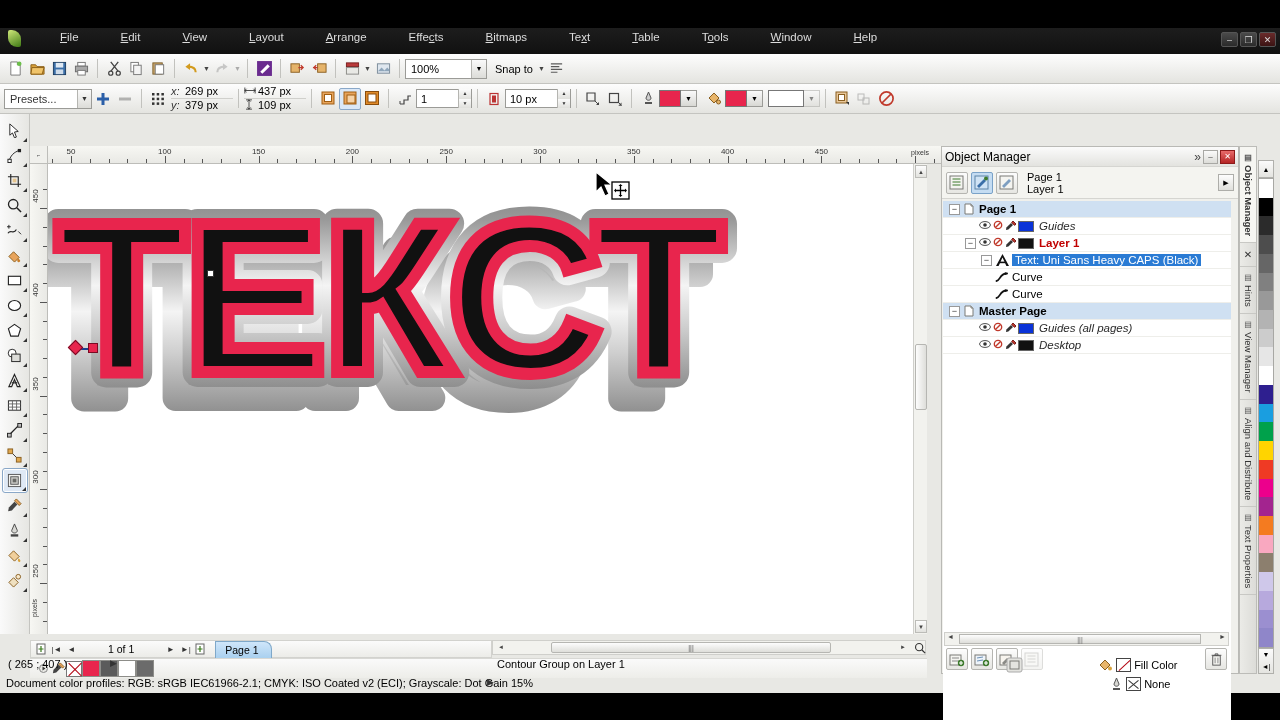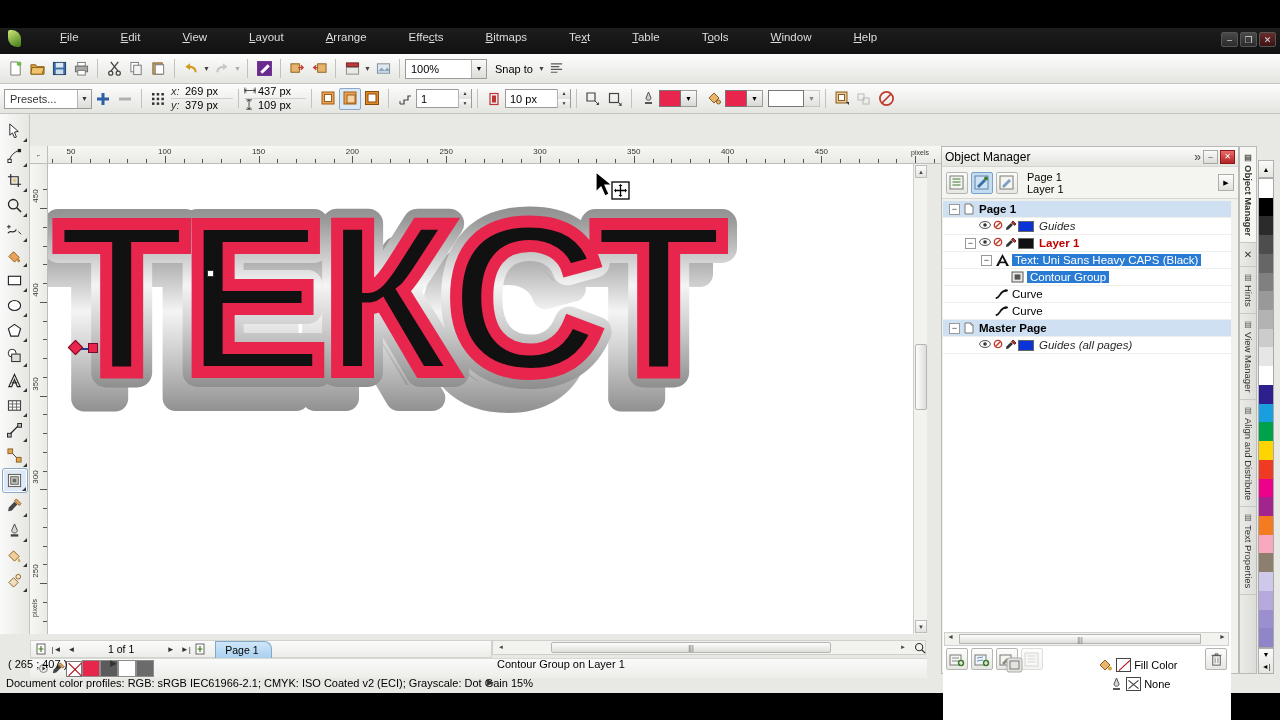--- a/index.html
+++ b/index.html
@@ -970,52 +970,41 @@
             <span class="exp">−</span>
             <span style="width:17px;flex:0 0 auto;display:flex;align-items:center">
               <svg width="15" height="14" viewBox="0 0 15 14">
                 <path d="M7.5 1L14 13h-2.6L7.5 4.6 3.6 13H1z" fill="#111"></path>
                 <path d="M4.2 9.4h6.6" stroke="#111" stroke-width="1.6"></path>
               </svg>
             </span>
             <span class="tlabel sel">Text: Uni Sans Heavy CAPS (Black)</span>
           </div>
           <div class="trow">
-            <span style="width:54px;flex:0 0 auto"></span>
+            <span style="width:38px;flex:0 0 auto"></span>
             <span style="width:14px;flex:0 0 auto"></span>
-            <span style="width:16px;flex:0 0 auto;display:flex;align-items:center">
-              <svg width="13" height="12" viewBox="0 0 13 12">
-                <rect x="1" y="1" width="11" height="10" fill="#e9e9e5" stroke="#555"></rect>
-                <rect x="3.6" y="3.4" width="5.8" height="5.2" fill="#555"></rect>
+            <span style="width:17px;flex:0 0 auto;display:flex;align-items:center">
+              <svg width="14" height="12" viewBox="0 0 14 12">
+                <path d="M1.5 10C5 10 5 2 12 2.5" stroke="#111" stroke-width="1.8" fill="none" stroke-linecap="round"></path>
+                <path d="M10 1.2l3 1.3-3 1.4z" fill="#111"></path>
               </svg>
             </span>
-            <span class="tlabel sel">Contour Group</span>
+            <span class="tlabel">Curve</span>
           </div>
           <div class="trow">
             <span style="width:38px;flex:0 0 auto"></span>
             <span style="width:14px;flex:0 0 auto"></span>
             <span style="width:17px;flex:0 0 auto;display:flex;align-items:center">
               <svg width="14" height="12" viewBox="0 0 14 12">
                 <path d="M1.5 10C5 10 5 2 12 2.5" stroke="#111" stroke-width="1.8" fill="none" stroke-linecap="round"></path>
                 <path d="M10 1.2l3 1.3-3 1.4z" fill="#111"></path>
               </svg>
             </span>
             <span class="tlabel">Curve</span>
           </div>
-          <div class="trow">
-            <span style="width:38px;flex:0 0 auto"></span>
-            <span style="width:14px;flex:0 0 auto"></span>
-            <span style="width:17px;flex:0 0 auto;display:flex;align-items:center">
-              <svg width="14" height="12" viewBox="0 0 14 12">
-                <path d="M1.5 10C5 10 5 2 12 2.5" stroke="#111" stroke-width="1.8" fill="none" stroke-linecap="round"></path>
-                <path d="M10 1.2l3 1.3-3 1.4z" fill="#111"></path>
-              </svg>
-            </span>
-            <span class="tlabel">Curve</span>
-          </div>
           <div class="trow hdr">
             <span style="width:6px;flex:0 0 auto"></span>
             <span class="exp">−</span>
             <span class="pageicon" style="border:none;background:none"><svg width="12" height="12" viewBox="0 0 12 12">
                 <path d="M2 1h6l2 2v8H2z" fill="#fff" stroke="#7a7a76"></path>
                 <path d="M8 1v2h2" fill="#e4e4e0" stroke="#7a7a76"></path>
               </svg></span>
             <span class="tlabel bold">Master Page</span>
           </div>
           <div class="trow">
@@ -1028,20 +1017,38 @@
             <span class="ic-print"><svg width="12" height="10" viewBox="0 0 14 10">
                 <circle cx="7" cy="5" r="4.3" fill="none" stroke="#c0392b" stroke-width="1.6"></circle>
                 <path d="M4 8L10 2" stroke="#c0392b" stroke-width="1.6"></path>
               </svg></span>
             <span class="ic-pen"><svg width="12" height="11" viewBox="0 0 12 11">
                 <path d="M8 1l3 3-1.4 1.4-3-3z" fill="#c0392b" stroke="#7a1f1f"></path>
                 <path d="M6 3L1.4 7.6 1 10l2.4-.4L8 5z" fill="#333"></path>
               </svg></span>
             <span class="colorchip" style="background:#0a33d8"></span>
             <span class="tlabel italic">Guides (all pages)</span>
+          </div>
+          <div class="trow">
+            <span style="width:22px;flex:0 0 auto"></span>
+            <span style="width:14px;flex:0 0 auto"></span>
+            <span class="ic-eye"><svg width="12" height="10" viewBox="0 0 14 10">
+                <ellipse cx="7" cy="5" rx="6.3" ry="4" fill="#fff" stroke="#333"></ellipse>
+                <circle cx="7" cy="5" r="2.1" fill="#333"></circle>
+              </svg></span>
+            <span class="ic-print"><svg width="12" height="10" viewBox="0 0 14 10">
+                <circle cx="7" cy="5" r="4.3" fill="none" stroke="#c0392b" stroke-width="1.6"></circle>
+                <path d="M4 8L10 2" stroke="#c0392b" stroke-width="1.6"></path>
+              </svg></span>
+            <span class="ic-pen"><svg width="12" height="11" viewBox="0 0 12 11">
+                <path d="M8 1l3 3-1.4 1.4-3-3z" fill="#c0392b" stroke="#7a1f1f"></path>
+                <path d="M6 3L1.4 7.6 1 10l2.4-.4L8 5z" fill="#333"></path>
+              </svg></span>
+            <span class="colorchip" style="background:#111111"></span>
+            <span class="tlabel italic">Desktop</span>
           </div>
         </div>
 
       <div class="dk-hscroll">
         <span style="position:absolute;left:2px;top:0;font-size:7px;color:#444">◄</span>
         <div class="th">|||</div>
         <span style="position:absolute;right:2px;top:0;font-size:7px;color:#444">►</span>
       </div>
 
       <div class="dk-bottom">

